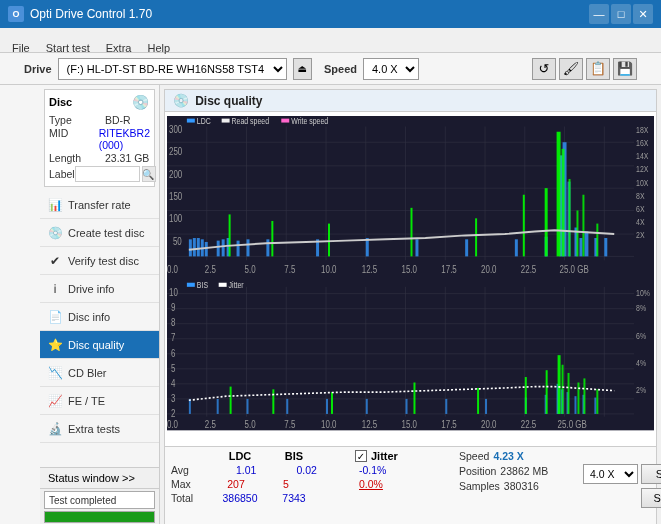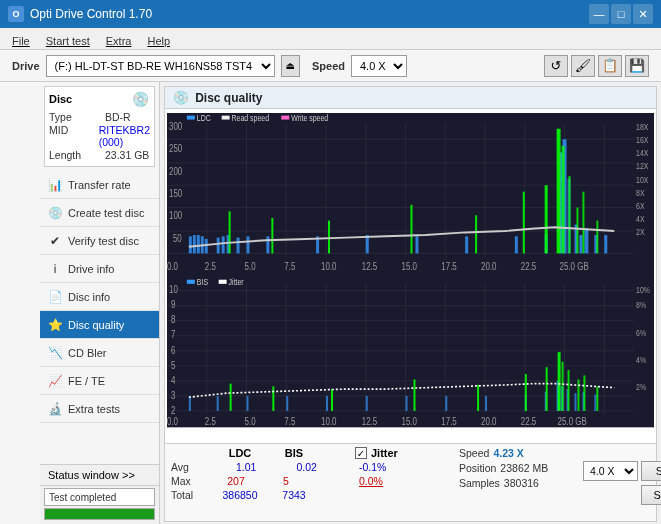--- a/index.html
+++ b/index.html
@@ -43,39 +43,38 @@
       border: none; color: white; cursor: pointer;
       font-size: 11px; display: flex; align-items: center; justify-content: center;
       border-radius: 2px;
     }
 
     
     .menu-bar {
       background: #f0f0f0;
       height: 22px;
       display: flex;
-      align-items: flex-end;
-      padding: 0 4px;
+      align-items: flex-start;
+      padding: 12px 4px;
       border-bottom: 1px solid #ccc;
-      text-decoration: underline;
     }
     .menu-item {
       padding: 2px 8px;
       cursor: pointer;
       font-size: 11px;
       color: #333;
     }
 
     
     .drive-bar {
       background: #f5f5f5;
       height: 32px;
       display: flex;
       align-items: center;
-      padding: 0 12px;
+      padding: 0 24px;
       border-bottom: 1px solid #ccc;
       gap: 6px;
     }
     .drive-label { font-size: 11px; font-weight: bold; color: #333; }
     .drive-select {
       height: 22px;
       font-size: 11px;
       padding: 0 4px;
       border: 1px solid #999;
       background: white;
@@ -333,20 +332,25 @@
         <span class="disc-key">Type</span>
         <span class="disc-val">BD-R</span>
       </div>
       <div class="disc-row">
         <span class="disc-key">MID</span>
         <span class="disc-val blue">RITEKBR2 (000)</span>
       </div>
       <div class="disc-row">
         <span class="disc-key">Length</span>
         <span class="disc-val">23.31 GB</span>
+      </div>
+      <div class="label-row">
+        <span class="disc-key">Label</span>
+        <input class="label-input" type="text" value="" style="">
+        <div class="label-search-btn">🔍</div>
       </div>
     </div>
 
     <div>
       <div class="nav-item">
         <span class="nav-icon">📊</span>
         <span>Transfer rate</span>
       </div>
       <div class="nav-item">
         <span class="nav-icon">💿</span>

